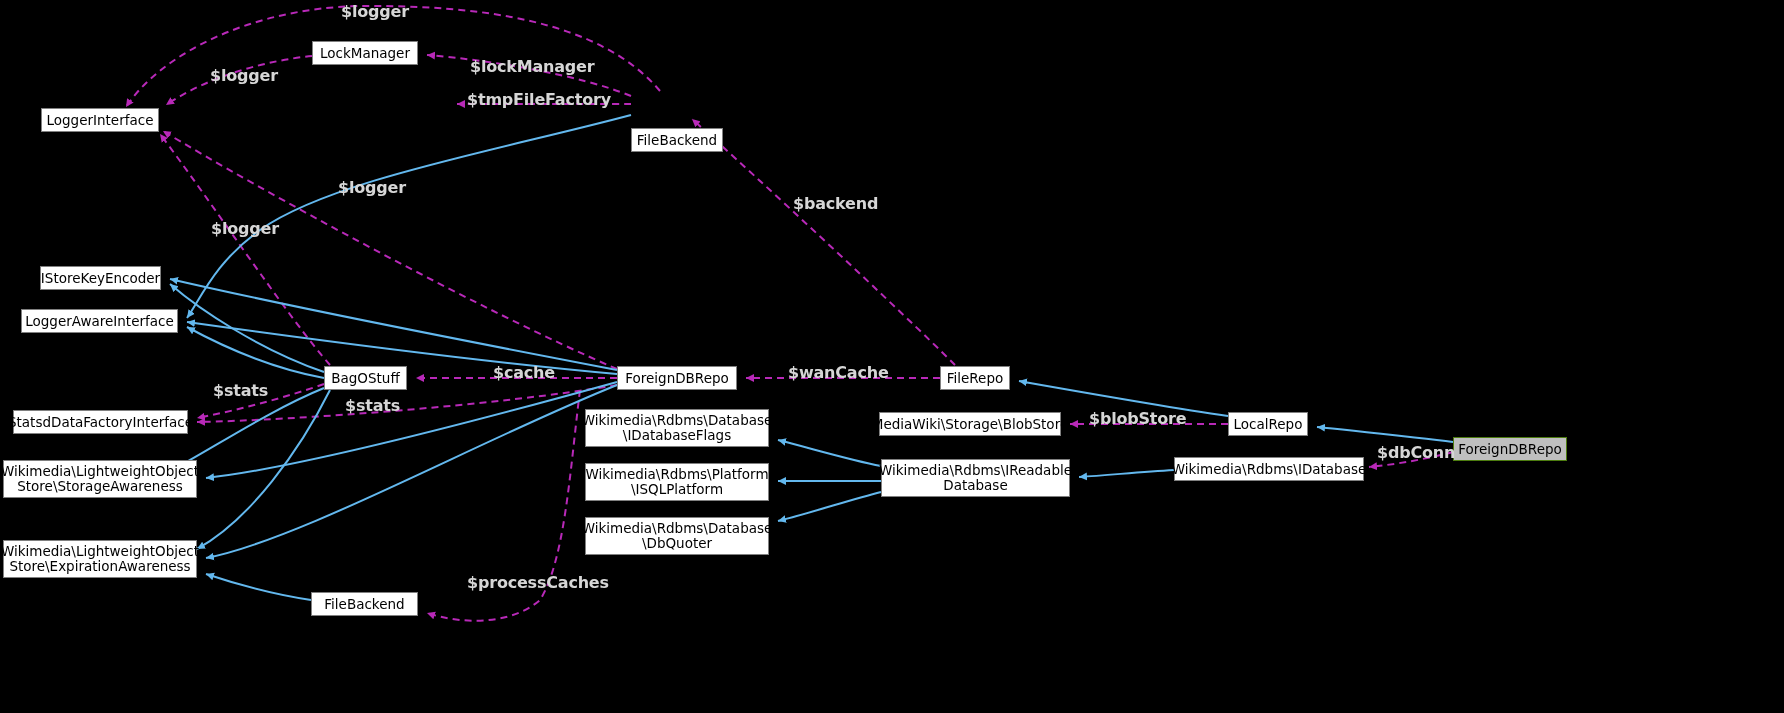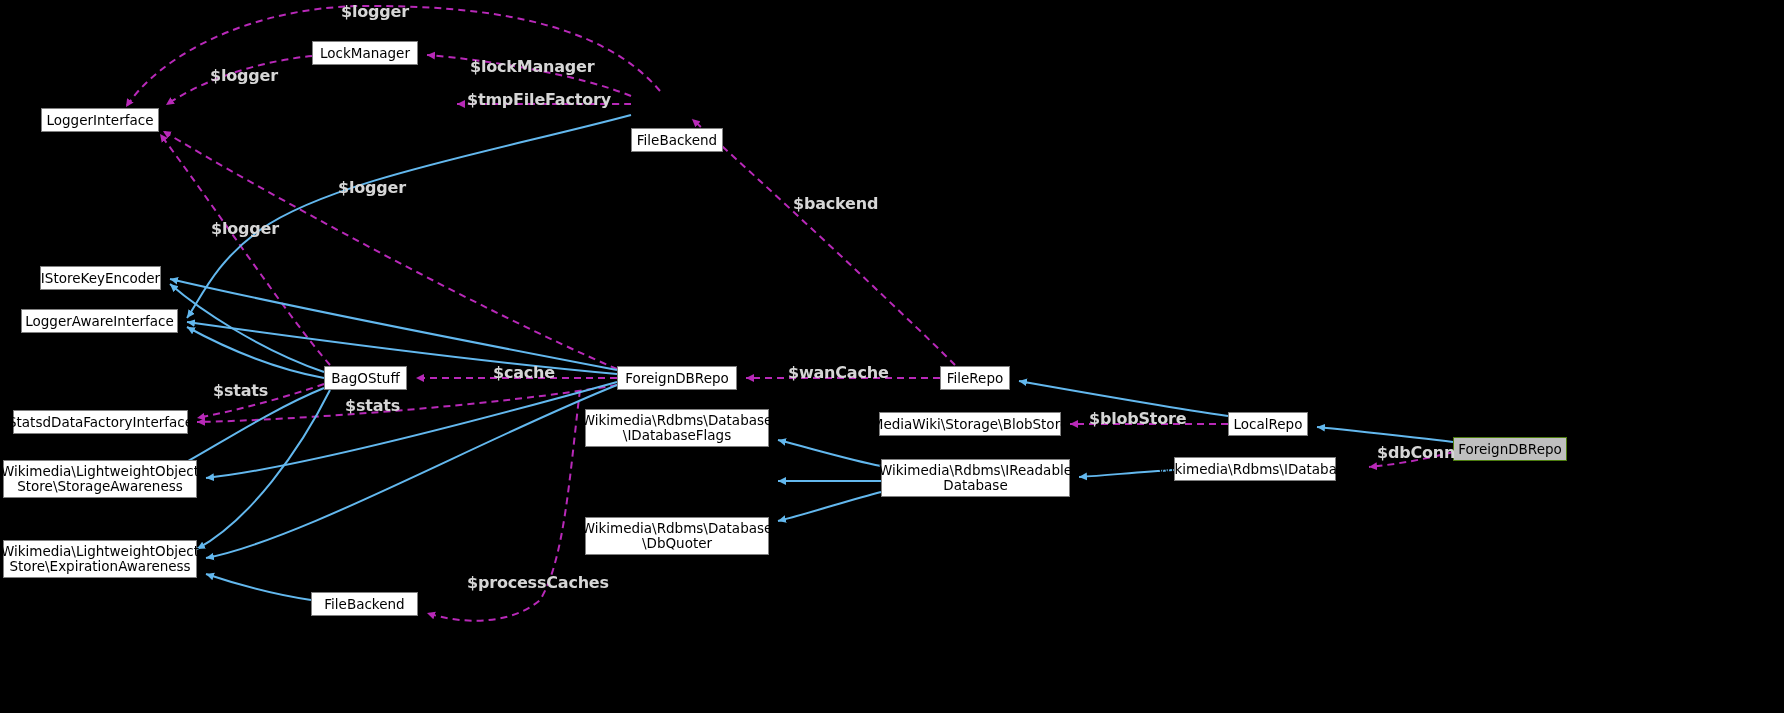--- a/index.html
+++ b/index.html
@@ -157,34 +157,36 @@
   <div class="node" style="left:3px;top:540px;width:194px;height:38px;">Wikimedia\LightweightObject
 Store\ExpirationAwareness</div>
 
   <div class="node" style="left:311px;top:592px;width:107px;height:24px;">FileBackend</div>
 
   <div class="node" style="left:617px;top:366px;width:120px;height:24px;">ForeignDBRepo</div>
 
   <div class="node" style="left:585px;top:409px;width:184px;height:38px;">Wikimedia\Rdbms\Database
 \IDatabaseFlags</div>
 
+  <div class="node" style="left:585px;top:463px;width:184px;height:38px;">Wikimedia\Rdbms\Platform
+\ISQLPlatform</div>
 
   <div class="node" style="left:585px;top:517px;width:184px;height:38px;">Wikimedia\Rdbms\Database
 \DbQuoter</div>
 
   <div class="node" style="left:940px;top:366px;width:70px;height:24px;">FileRepo</div>
 
   <div class="node" style="left:879px;top:412px;width:182px;height:24px;">MediaWiki\Storage\BlobStore</div>
 
   <div class="node" style="left:881px;top:459px;width:189px;height:38px;">Wikimedia\Rdbms\IReadable
 Database</div>
 
   <div class="node" style="left:1228px;top:412px;width:80px;height:24px;">LocalRepo</div>
 
-  <div class="node" style="left:1174px;top:457px;width:162px;height:24px;">Wikimedia\Rdbms\IDatabase</div>
+  <div class="node" style="left:1174px;top:457px;width:190px;height:24px;">Wikimedia\Rdbms\IDatabase</div>
 
   <div class="node highlight" style="left:1453px;top:437px;width:114px;height:24px;">ForeignDBRepo</div>
 
   <div class="edge-label" style="left:341px;top:2px;">$logger</div>
   <div class="edge-label" style="left:210px;top:66px;">$logger</div>
   <div class="edge-label" style="left:470px;top:57px;">$lockManager</div>
   <div class="edge-label" style="left:467px;top:90px;">$tmpFileFactory</div>
   <div class="edge-label" style="left:338px;top:178px;">$logger</div>
   <div class="edge-label" style="left:211px;top:219px;">$logger</div>
   <div class="edge-label" style="left:793px;top:194px;">$backend</div>

